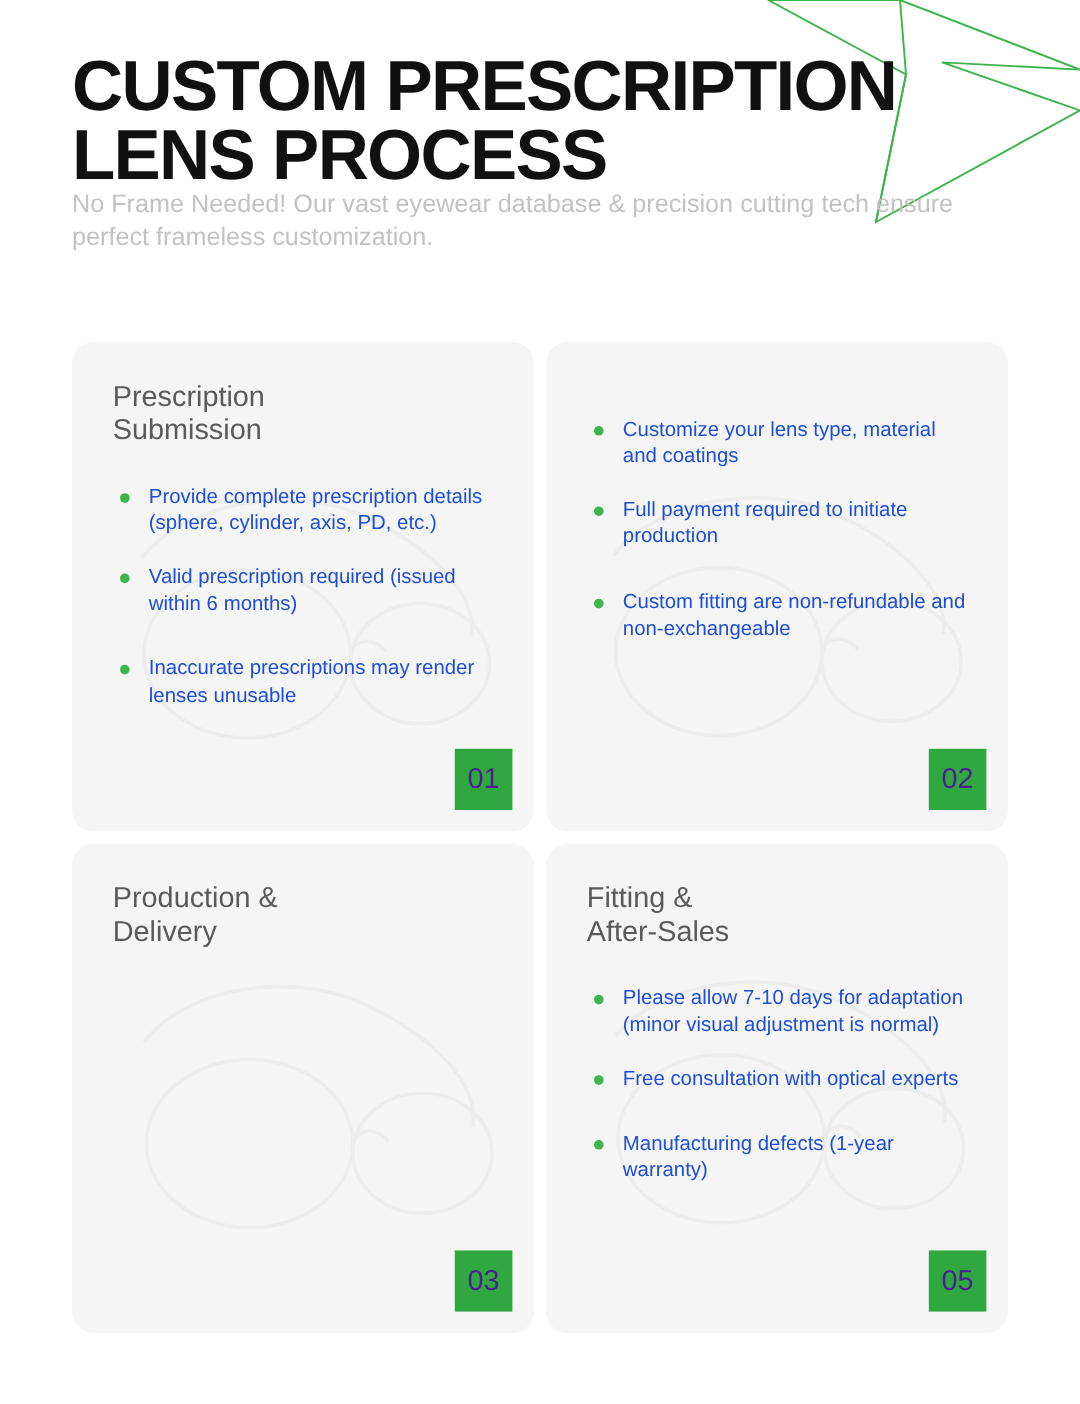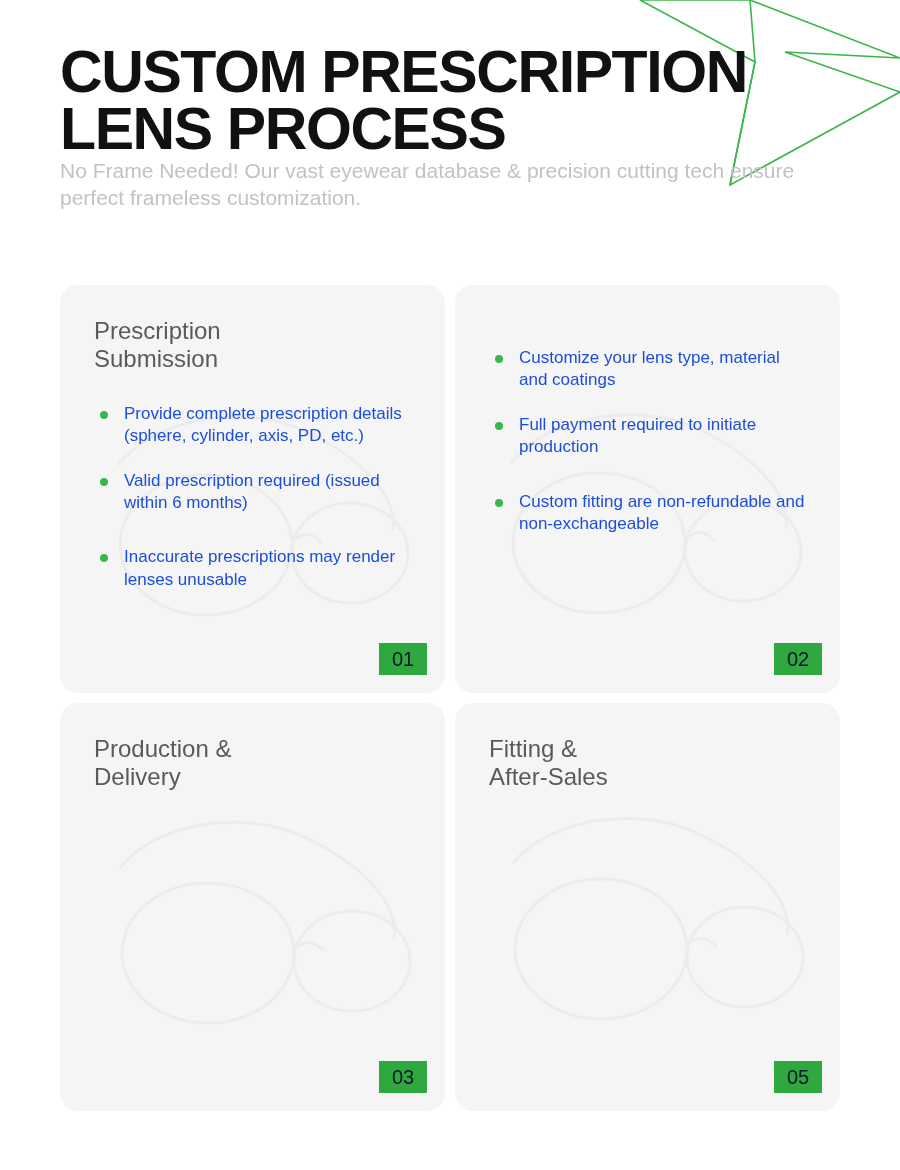--- a/index.html
+++ b/index.html
@@ -116,24 +116,24 @@
     background: #3cb54a;
   }
 
   .bullets li.gap { margin-top: 32px; }
 
   .card-number {
     position: absolute;
     right: 18px;
     bottom: 18px;
     width: 48px;
-    height: 32px;
+    height: 51px;
     background: #2fa93f;
-    color: #0f172a;
-    font-size: 20px;
+    color: #4c1d95;
+    font-size: 24px;
     display: flex;
     align-items: center;
     justify-content: center;
     z-index: 3;
   }
 </style>
 </head>
 <body>
 
 <svg class="deco-arrow" viewBox="0 0 300 190" fill="none">
@@ -194,16 +194,21 @@
 
   <div class="card">
     <svg class="card-watermark" viewBox="0 0 330 330" fill="none">
       <path d="M20 100 C60 52 150 44 204 70 C260 96 300 136 294 172" stroke="#ececec" stroke-width="3" fill="none"></path>
       <ellipse cx="108" cy="186" rx="86" ry="70" stroke="#ececec" stroke-width="3" fill="none"></ellipse>
       <ellipse cx="252" cy="194" rx="58" ry="50" stroke="#ececec" stroke-width="3" fill="none"></ellipse>
       <path d="M194 182 C206 172 214 174 224 184" stroke="#ececec" stroke-width="3" fill="none"></path>
     </svg>
     <h2 class="card-title">Fitting &amp;
 After-Sales</h2>
+    <ul class="bullets">
+      <li>Please allow 7-10 days for adaptation (minor visual adjustment is normal)</li>
+      <li>Free consultation with optical experts</li>
+      <li class="gap">Manufacturing defects (1-year warranty)</li>
+    </ul>
     <div class="card-number">05</div>
   </div>
 
 </div>
 
 </body></html>

